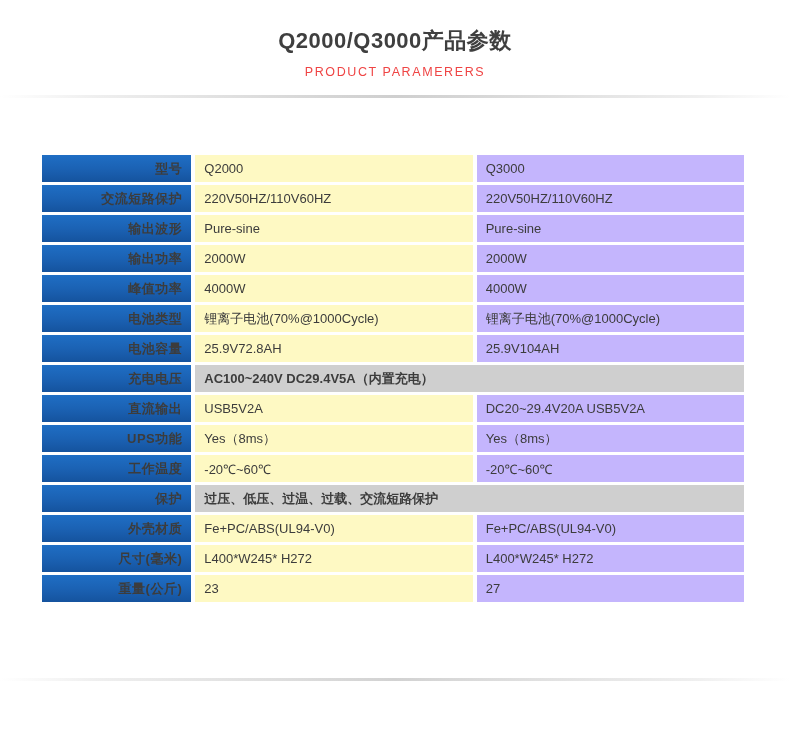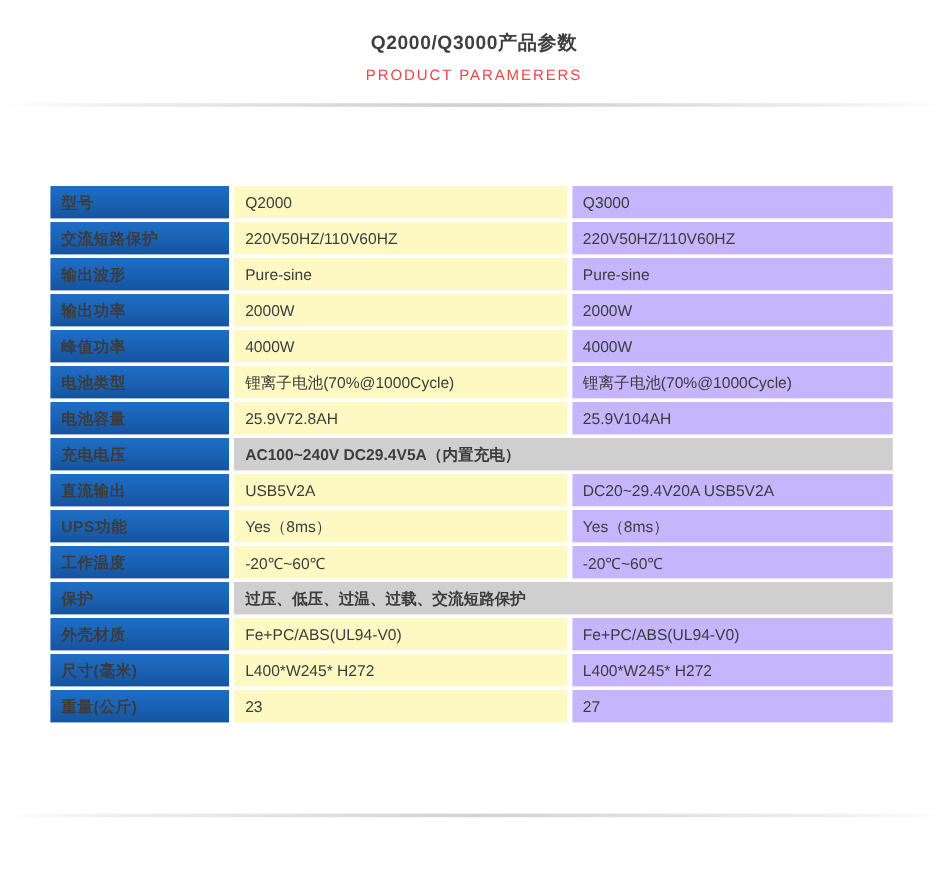--- a/index.html
+++ b/index.html
@@ -15,21 +15,21 @@
     overflow: hidden;
     position: relative;
   }
 
   
   .header {
     text-align: center;
     padding-top: 26px;
   }
   .header-title {
-    font-size: 16px;
+    font-size: 22px;
     font-weight: bold;
     color: #3f3f3f;
     letter-spacing: 0.5px;
   }
   .header-sub {
     margin-top: 9px;
     font-size: 12.5px;
     color: #ef4444;
     letter-spacing: 1.6px;
   }
@@ -62,21 +62,21 @@
     font-size: 13px;
     color: #3c3c3c;
     vertical-align: middle;
     white-space: nowrap;
     overflow: hidden;
   }
   .col-label {
     width: 148px;
     background: linear-gradient(to bottom, #1f6ec4 0%, #1b62b4 50%, #15539e 100%);
     color: #ffffff;
-    text-align: left;
+    text-align: right;
     font-weight: bold;
     letter-spacing: 0.5px;
   }
   .col-gap {
     width: 4px;
     padding: 0 !important;
     background: #ffffff;
   }
   .col-val {
     width: 275px;

